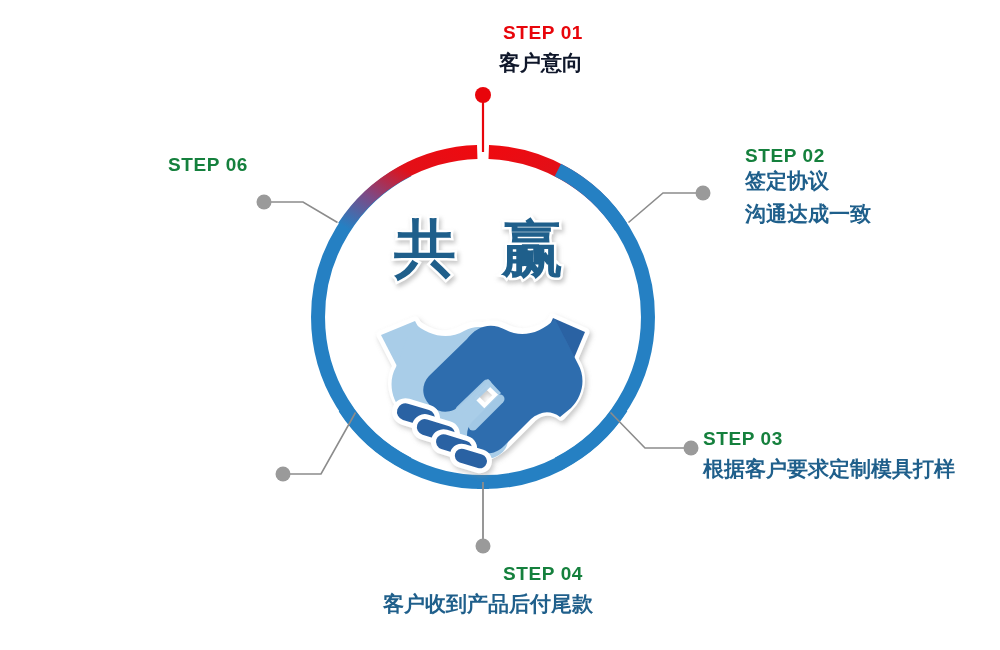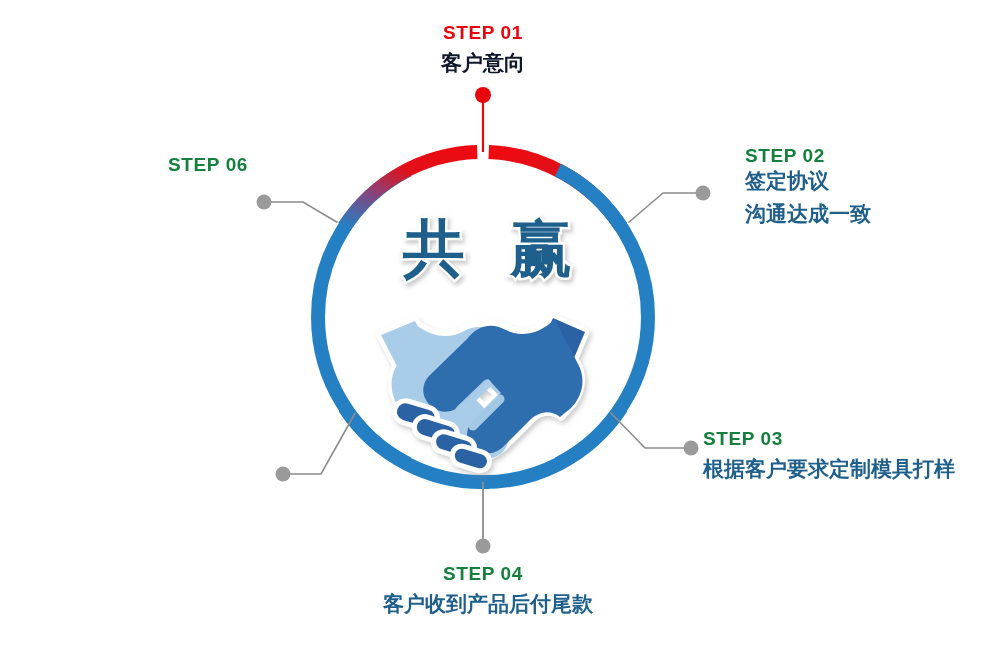--- a/index.html
+++ b/index.html
@@ -28,28 +28,28 @@
     color:#1F5F8B;
     white-space:nowrap;
     line-height:1.35;
     margin-top:5px;
   }
   .accent-red .step-label{color:#E8050B;}
   .accent-red .step-title{color:#0f172a;}
 
   .align-right{text-align:right;}
   .align-left{text-align:left;}
-  .align-center{text-align:center;}
+  .align-center{text-align:right;}
 
   
   #center-word{
     position:absolute;
     left:380px; top:218px;
     width:206px;
-    text-align:right;
+    text-align:left;
     font-size:62px;
     font-weight:bold;
     color:#1F5F8B;
     letter-spacing:14px;
     text-indent:14px;
     line-height:1;
     paint-order:stroke fill;
     -webkit-text-stroke:5px #ffffff;
     filter:drop-shadow(2px 3px 2px rgba(120,120,120,0.40));
   }

